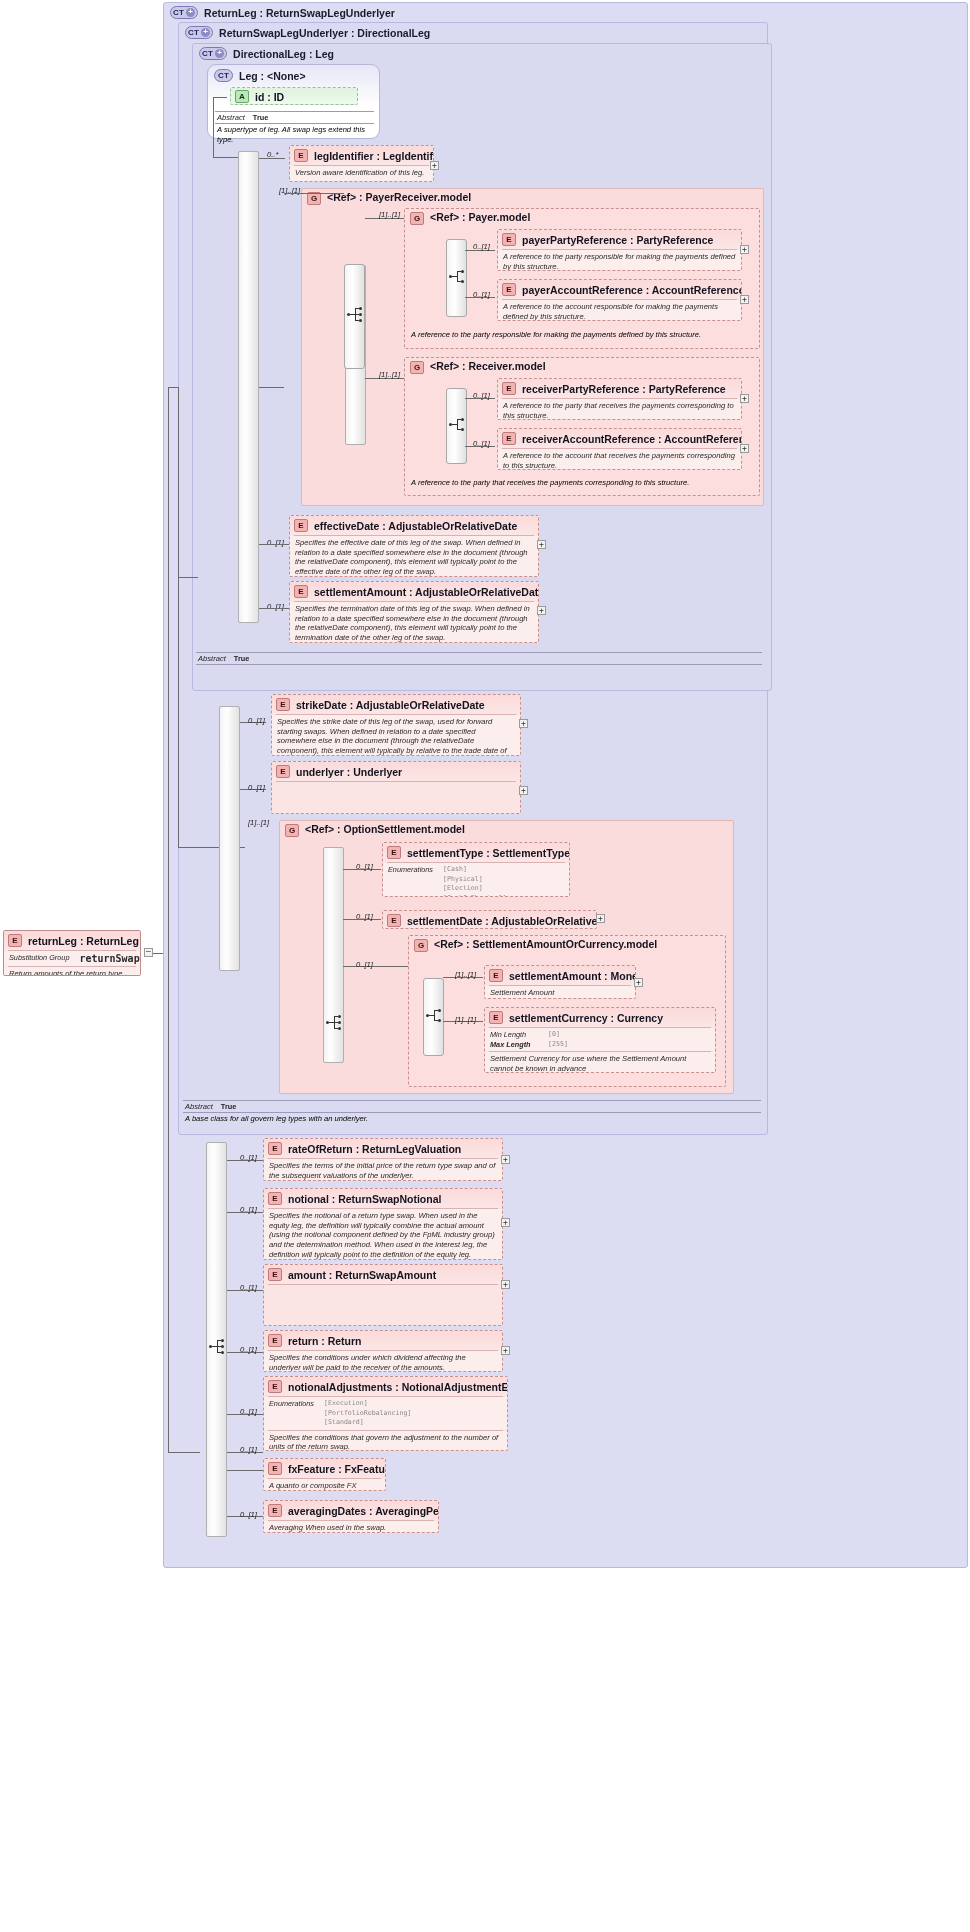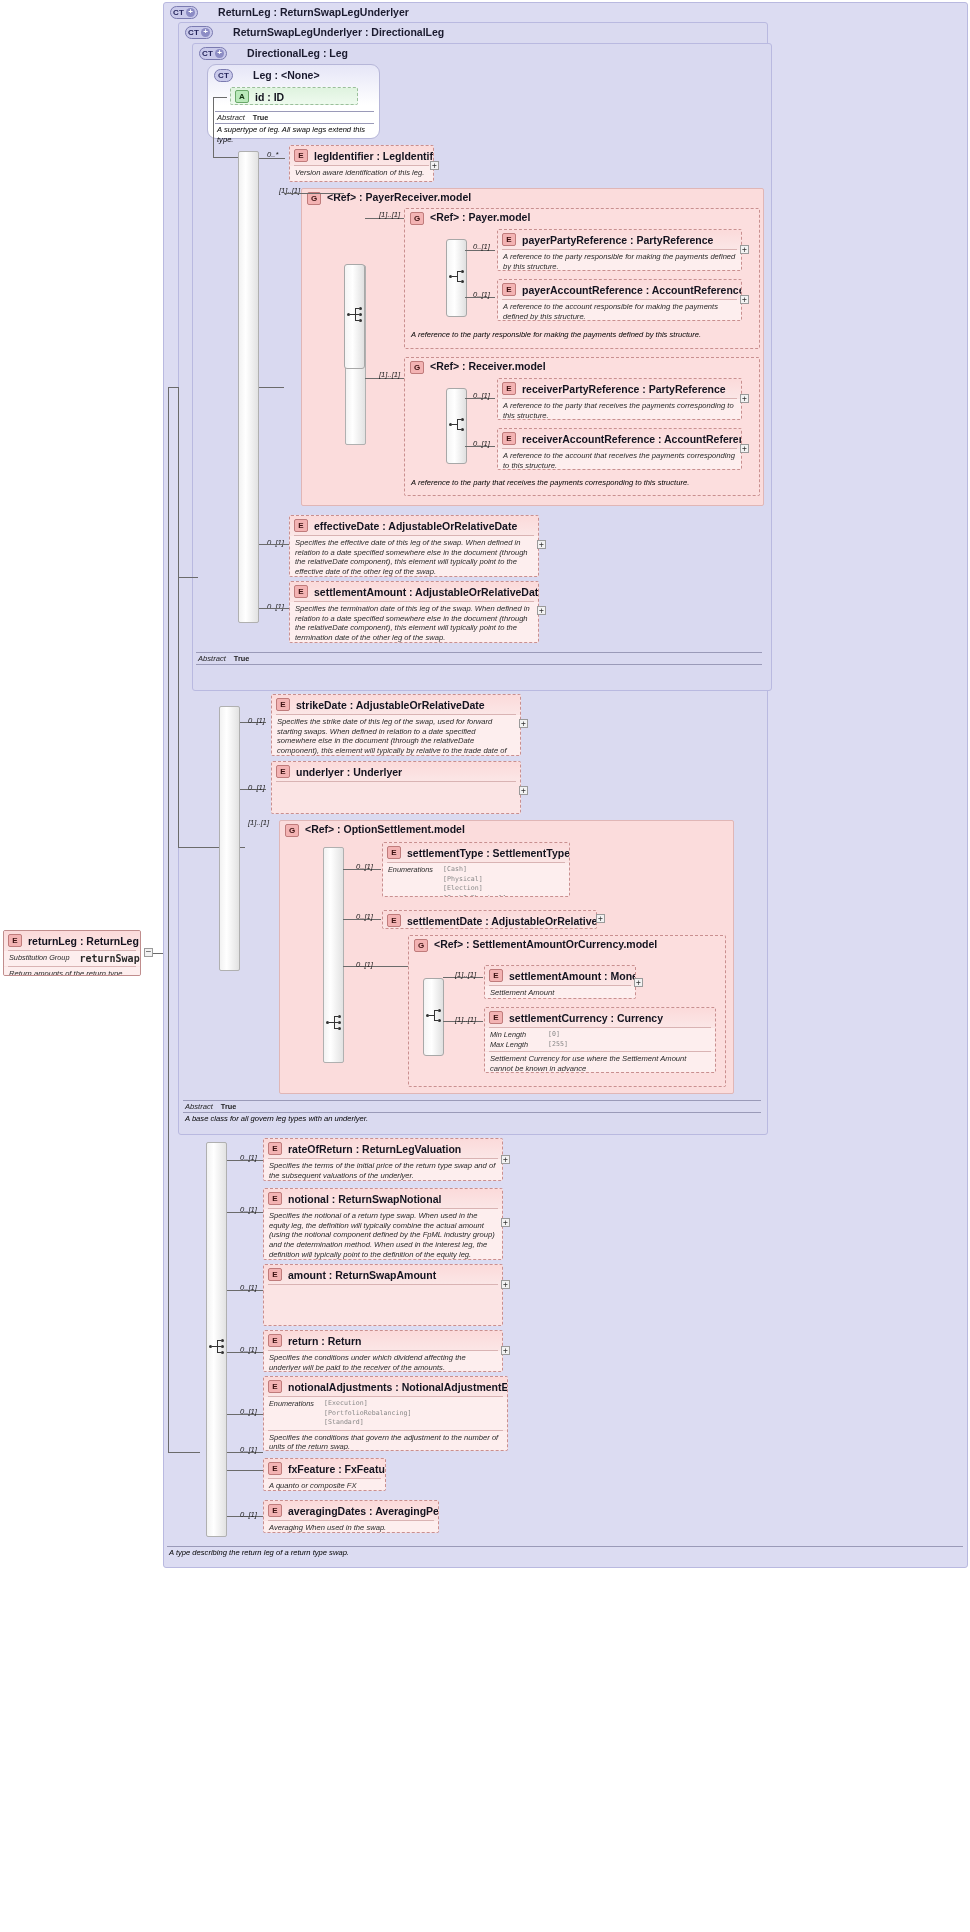--- a/index.html
+++ b/index.html
@@ -13,21 +13,21 @@
     position:absolute;
     background:#dcdcf2;
     border:1px solid #b9b9e0;
     border-radius:3px;
   }
   .ct-frame.lvl2 { background:#dadaf0; }
   .ct-frame.lvl3 { background:#d9d9f0; }
 
   .ct-head {
     position:absolute; left:6px; top:3px;
-    display:flex; align-items:flex-start; gap:20px;
+    display:flex; align-items:center; gap:6px;
     font-size:10.5px; font-weight:bold; color:#1a1a2e;
     white-space:nowrap;
   }
   .ct-badge {
     display:inline-flex; align-items:center; justify-content:center;
     height:13px; min-width:25px; padding:0 2px;
     border:1px solid #7a7ab0; border-radius:7px;
     background:#c9c9ea; font-size:8px; font-weight:bold;
     color:#23235a; letter-spacing:.2px;
   }
@@ -498,21 +498,21 @@
       <span class="badge-e">E</span>
       <span>settlementCurrency : Currency</span>
     </div>
     <div class="node-sep"></div>
     <div class="node-facets" style="flex-direction:column; gap:0;">
       <div style="display:flex; gap:10px;">
         <span class="facet-label" style="width:48px;">Min Length</span>
         <span class="facet-values">[0]</span>
       </div>
       <div style="display:flex; gap:10px;">
-        <span class="facet-label" style="width:48px;">Max Length</span>
+        <span class="facet-label" style="width:48px;font-weight:bold;">Max Length</span>
         <span class="facet-values">[255]</span>
       </div>
     </div>
     <div class="node-sep"></div>
     <div class="node-desc">Settlement Currency for use where the Settlement Amount cannot be known in advance</div>
   </div>
 
   <div class="foot" style="left:183px; top:1100px; width:578px;">
     <div class="hr"></div>
     <div class="row">
@@ -638,18 +638,14 @@
   <div class="card" style="left:240px; top:1510px;">0..[1]</div>
   <div class="node" style="left:263px; top:1500px; width:176px; height:33px;">
     <div class="node-title">
       <span class="badge-e">E</span>
       <span>averagingDates : AveragingPeriod</span>
     </div>
     <div class="node-sep"></div>
     <div class="node-desc">Averaging When used in the swap.</div>
   </div>
 
-  <div class="foot" style="left:167px; top:1546px; width:796px;">
-    <div class="hr"></div>
-    <div class="d">A type describing the return leg of a return type swap.</div>
-  </div>
 
 </div>
 
 </body></html>

